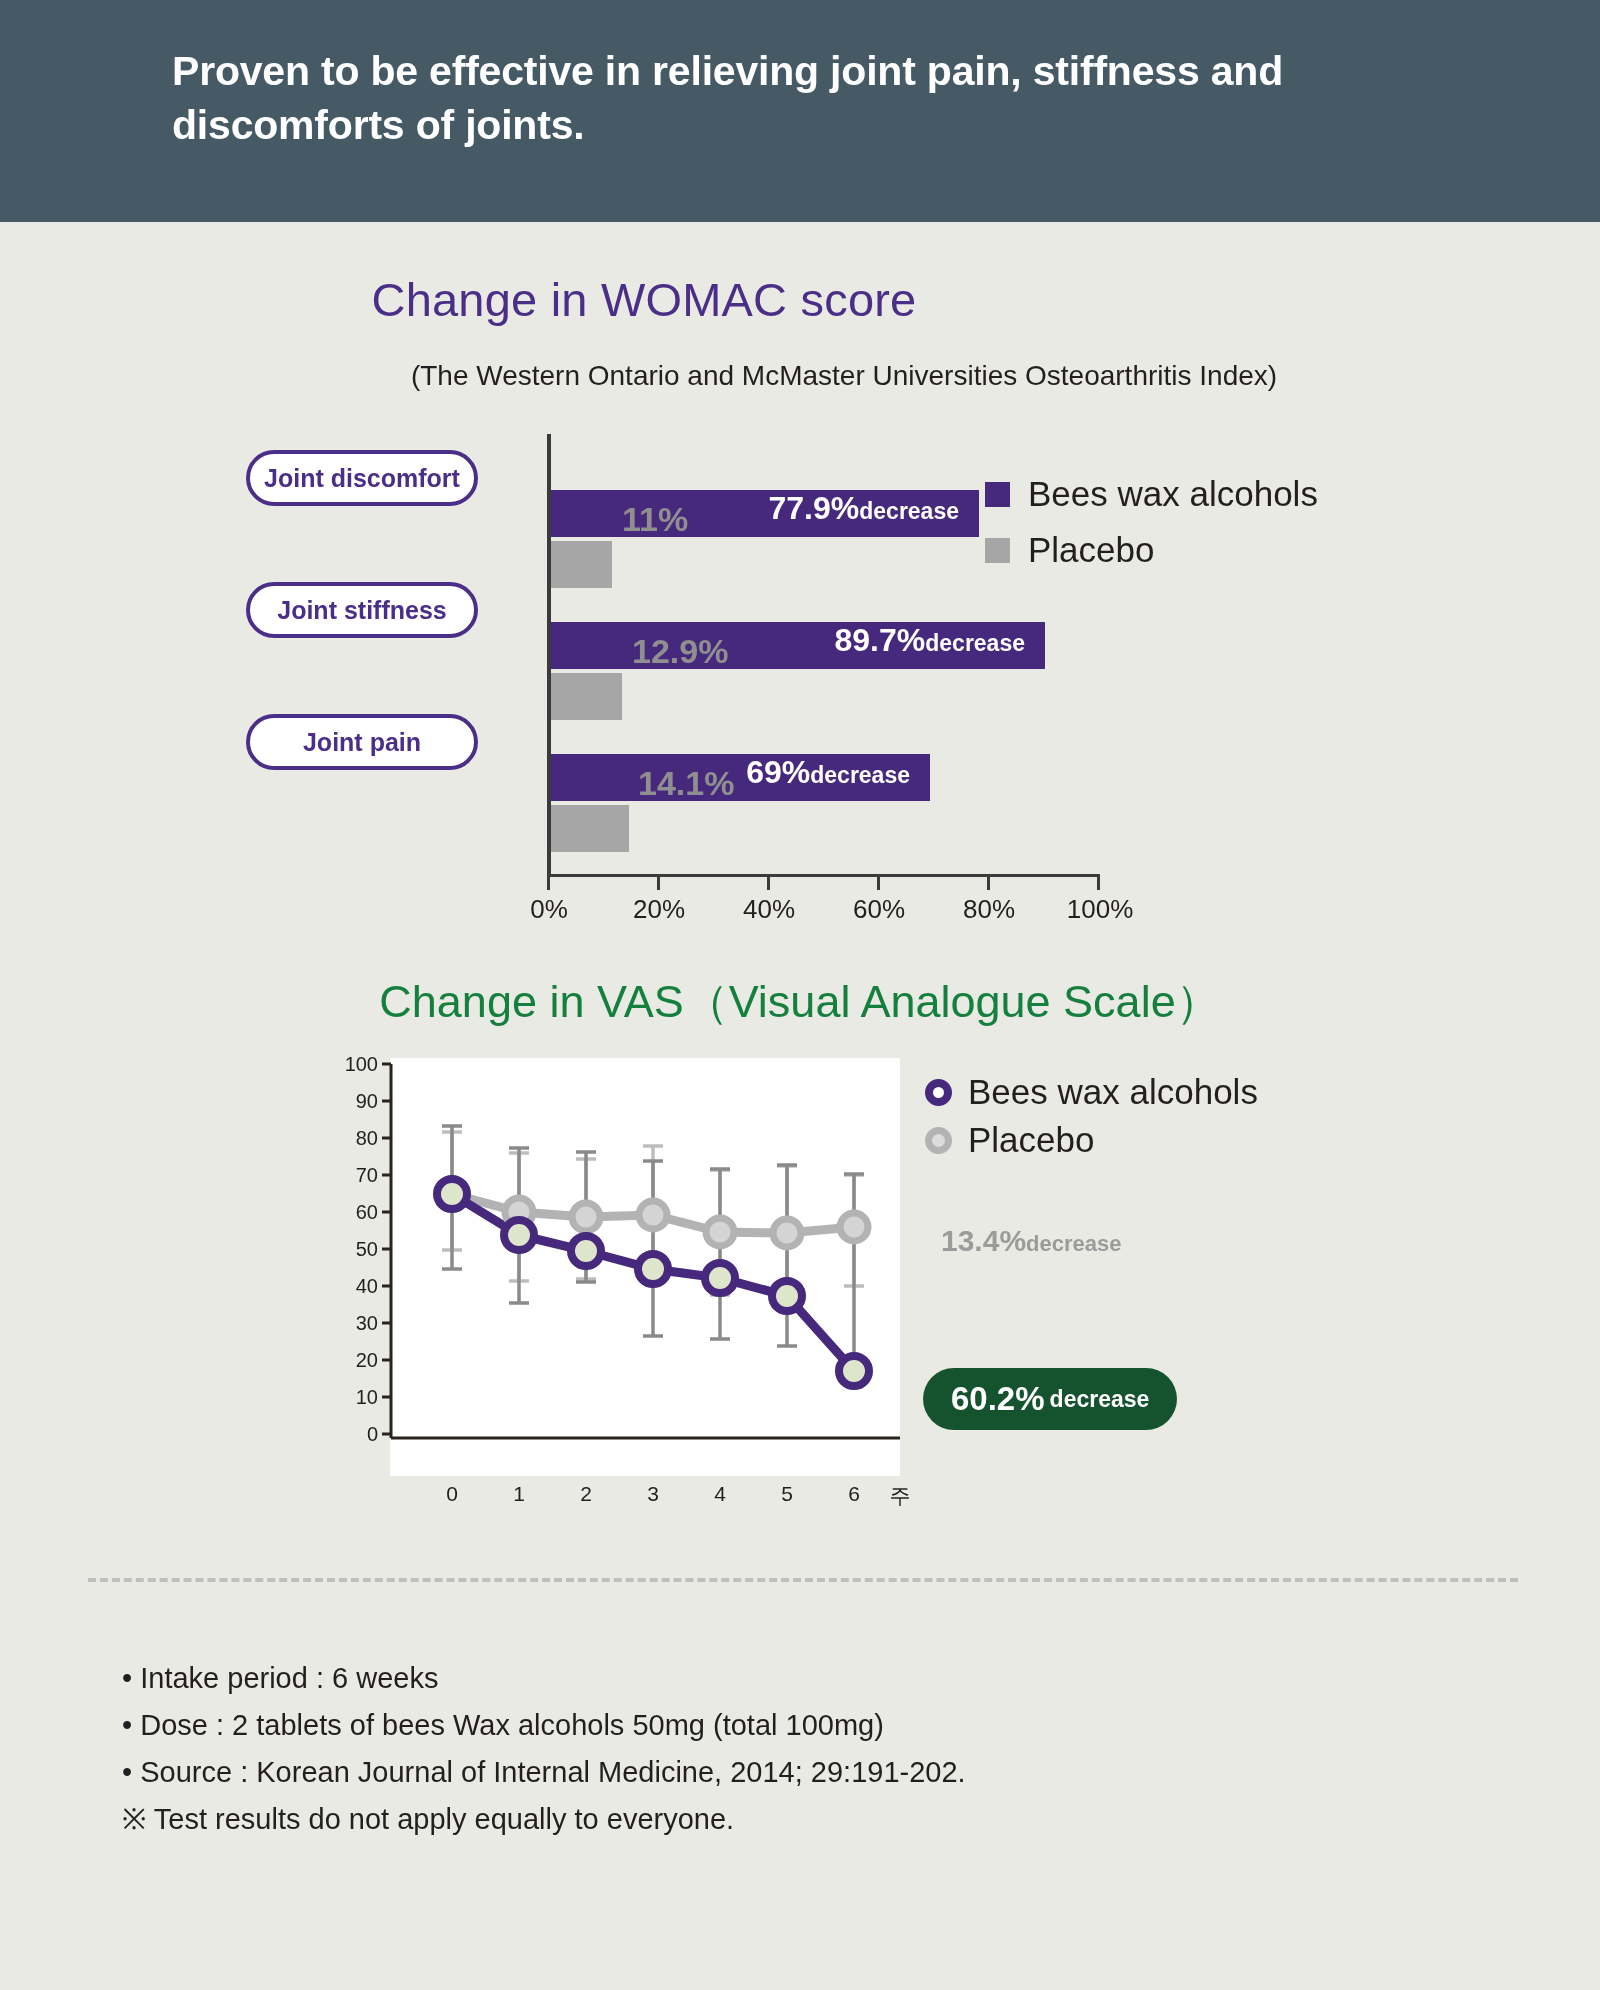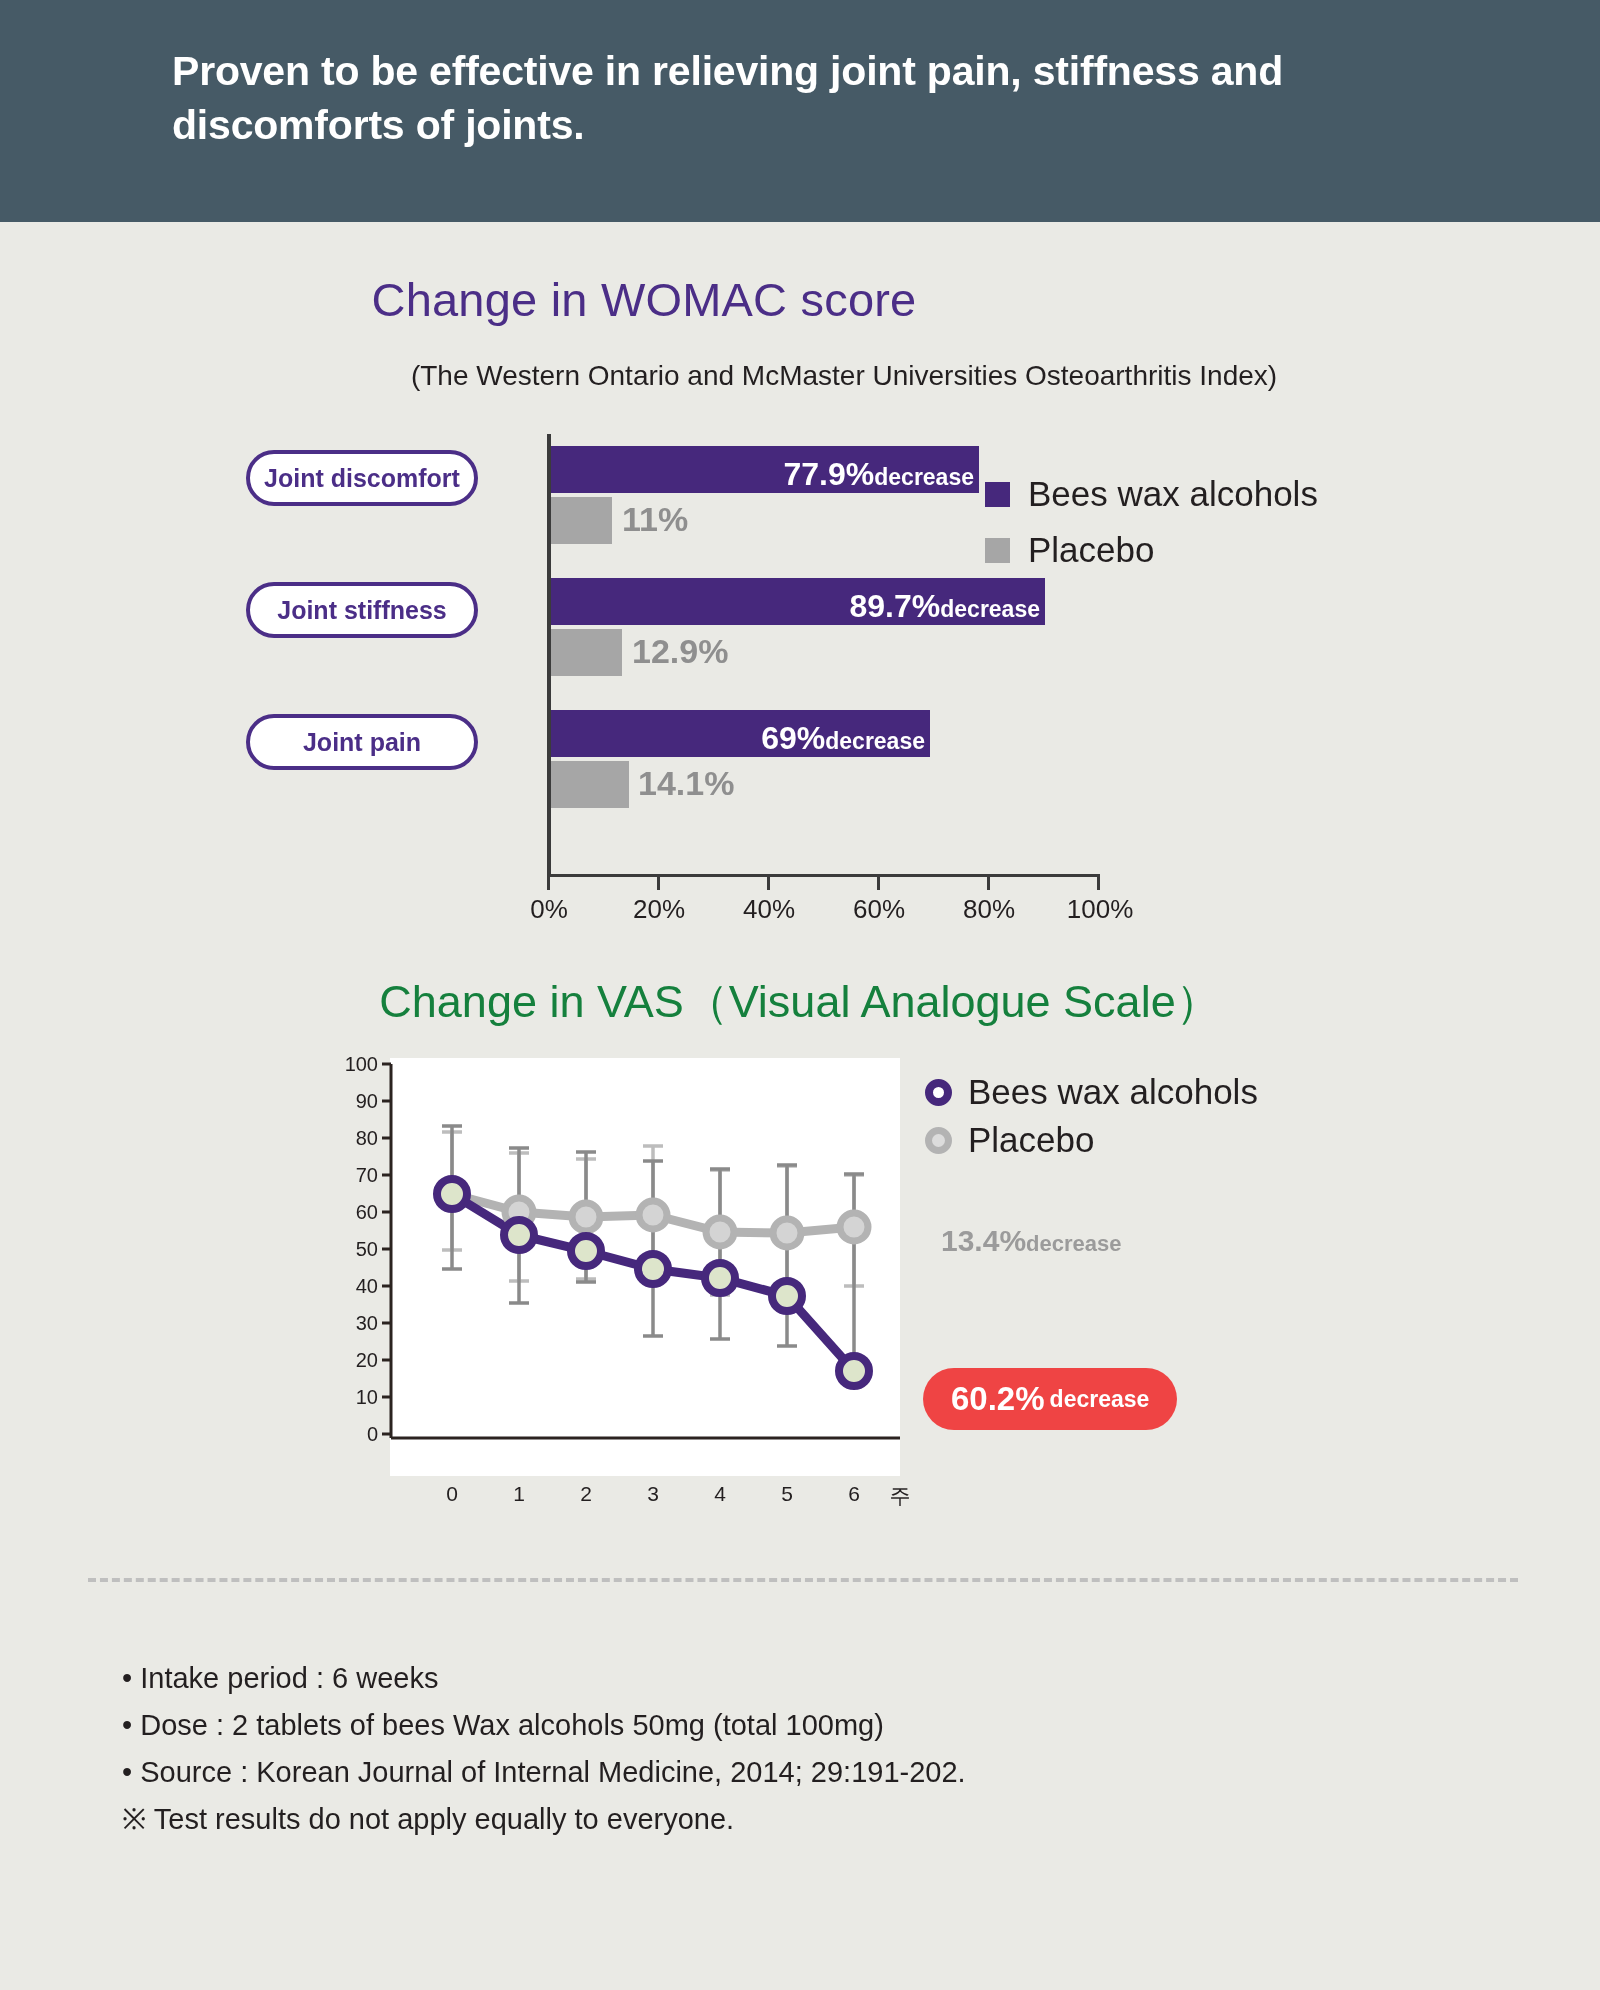--- a/index.html
+++ b/index.html
@@ -110,24 +110,25 @@
     display: flex;
     align-items: center;
     justify-content: center;
     box-sizing: border-box;
   }
   .bar {
     position: absolute;
     left: 305px;
     height: 47px;
     display: flex;
-    align-items: flex-end;
+    align-items: flex-start;
     justify-content: flex-end;
     box-sizing: border-box;
-    padding-right: 5px;
+    padding-right: 20px;
+    margin-top: 44px;
   }
   .bar.purple { background: #46287C; }
   .bar.gray   { background: #A6A6A6; }
   .bar-val {
     color: #FFFFFF;
     font-size: 32px;
     font-weight: bold;
     white-space: nowrap;
   }
   .bar-val .sfx { font-size: 23px; font-weight: bold; }
@@ -234,21 +235,21 @@
   }
   .note-gray .sfx { font-size: 22px; }
 
   .badge-purple {
     position: absolute;
     left: 923px;
     top: 1368px;
     height: 62px;
     padding: 0 28px;
     border-radius: 34px;
-    background: #ef4444;
+    background: #14532d;
     color: #FFFFFF;
     display: flex;
     align-items: center;
     font-size: 33px;
     font-weight: bold;
     white-space: nowrap;
   }
   .badge-purple .sfx { font-size: 23px; margin-left: 5px; }
 
   

